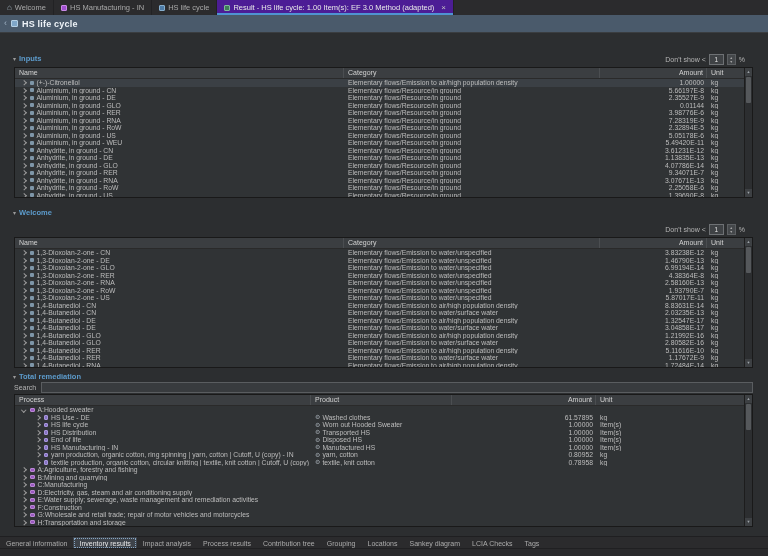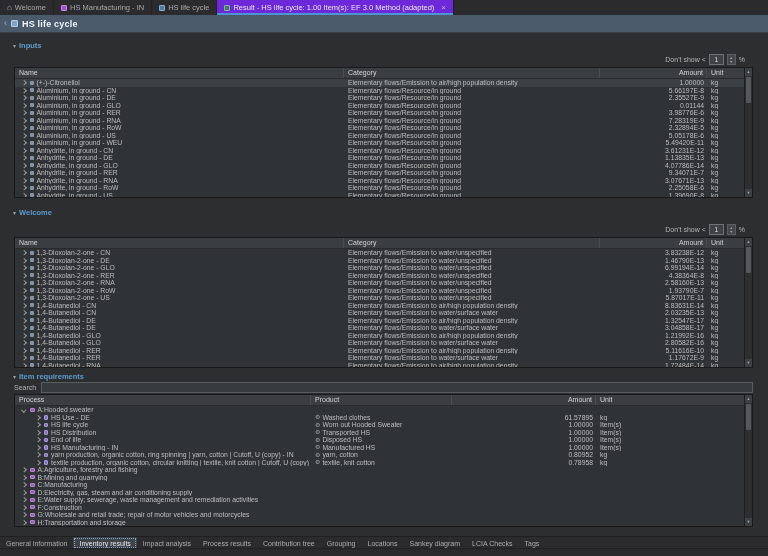--- a/index.html
+++ b/index.html
@@ -3,21 +3,21 @@
 <meta charset="utf-8">
 <style>
   html,body{margin:0;padding:0;background:#1e1e1e;}
   #app{position:relative;width:768px;height:556px;background:#2c2e30;overflow:hidden;
        font-family:"Liberation Sans",sans-serif;color:#bdbdbd;}
   
   .tabbar{position:absolute;top:0;left:0;right:0;height:15px;background:#2b2b2d;display:flex;
           border-bottom:1px solid #1d1d1f;}
   .tab{display:flex;align-items:center;gap:3px;padding:0 7px;font-size:7.5px;color:#a9a9a9;
        border-right:1px solid #222224;white-space:nowrap;}
-  .tab.active{background:#6d28d9;color:#e9e9e9;box-shadow:inset 0 -2px 0 #4f93d2;}
+  .tab.active{background:#4c1d95;color:#e9e9e9;box-shadow:inset 0 -2px 0 #4f93d2;}
   .tab .ticon{width:6px;height:6px;border-radius:1px;flex:none;}
   .ticon.home{width:auto;height:auto;background:none;color:#9fb0bd;font-size:8px;line-height:6px;}
   .ticon.proc{background:#a14fd0;border:1px solid #c98ae6;box-sizing:border-box;}
   .ticon.psys{background:#4d7ba6;border:1px solid #86aecd;box-sizing:border-box;}
   .ticon.res{background:#3f7d5a;border:1px solid #7fb99a;box-sizing:border-box;}
   .tab .close{margin-left:4px;color:#c3c3c3;font-size:8px;line-height:8px;}
   
   .formheader{position:absolute;top:15px;left:0;right:0;height:17px;background:#4a5a6b;
               border-bottom:1px solid #23272b;display:flex;align-items:center;gap:4px;padding-left:4px;}
   .formheader .back{color:#9fb2c4;font-size:9px;line-height:9px;}
@@ -108,21 +108,21 @@
   </div>
 
   <div class="formheader">
     <span class="back">‹</span>
     <span class="hicon"></span>
     <span class="title">HS life cycle</span>
   </div>
 
   <div class="content">
 
-    <div class="seclabel" style="top:8px;">
+    <div class="seclabel" style="top:21px;">
       <span class="tri">▾</span>
       <span>Inputs</span>
     </div>
     <div class="dontshow" style="top:21px;">
       <span>Don't show &lt;</span>
       <span class="ds-box">1</span>
       <span class="ds-spin">
         <span>▲</span>
         <span>▼</span>
       </span>
@@ -520,21 +520,21 @@
         </div>
       <div class="sbar">
         <div class="sbbtn">▲</div>
         <div class="sbthumb"></div>
         <div class="sbbtn bot">▼</div>
       </div>
     </div>
 
     <div class="seclabel" style="top:339px;">
       <span class="tri">▾</span>
-      <span>Item requirements</span>
+      <span>Total remediation</span>
     </div>
     <div class="searchrow" style="top:349px;">
       <label>Search</label>
       <input type="text" value="" style="">
     </div>
     <div class="tbl" style="top:361px;height:133px;">
       <div class="thead">
         <div class="th c-proc">Process</div>
         <div class="th c-prod">Product</div>
         <div class="th c-amt2 num">Amount</div>

